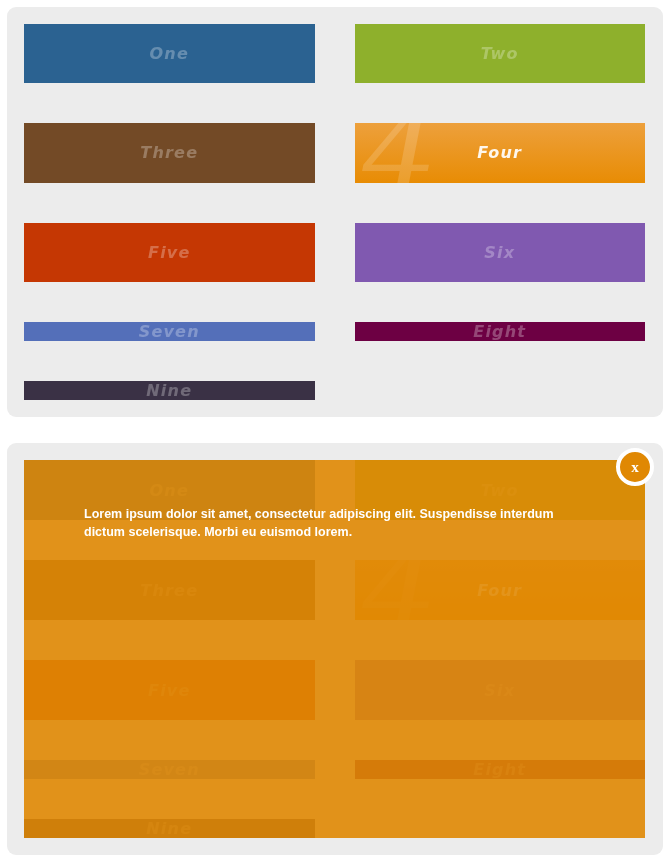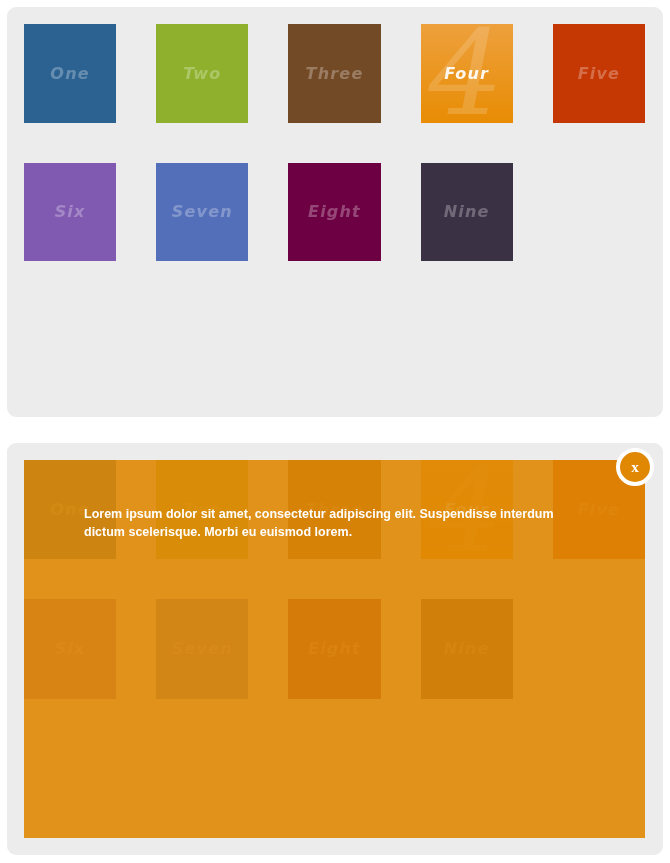--- a/index.html
+++ b/index.html
@@ -41,21 +41,21 @@
     width: 656px;
     height: 412px;
     padding: 17px 18px 17px 17px;
     overflow: hidden;
   }
 
   
   .tile-grid {
     position: relative;
     display: grid;
-    grid-template-columns: repeat(5, 1fr);
+    grid-template-columns: repeat(2, 1fr);
     grid-template-rows: repeat(3, 1fr);
     column-gap: 11px;
     row-gap: 13px;
     width: 100%;
     height: 100%;
     gap: 40px;
   }
 
   .tile {
     position: relative;

